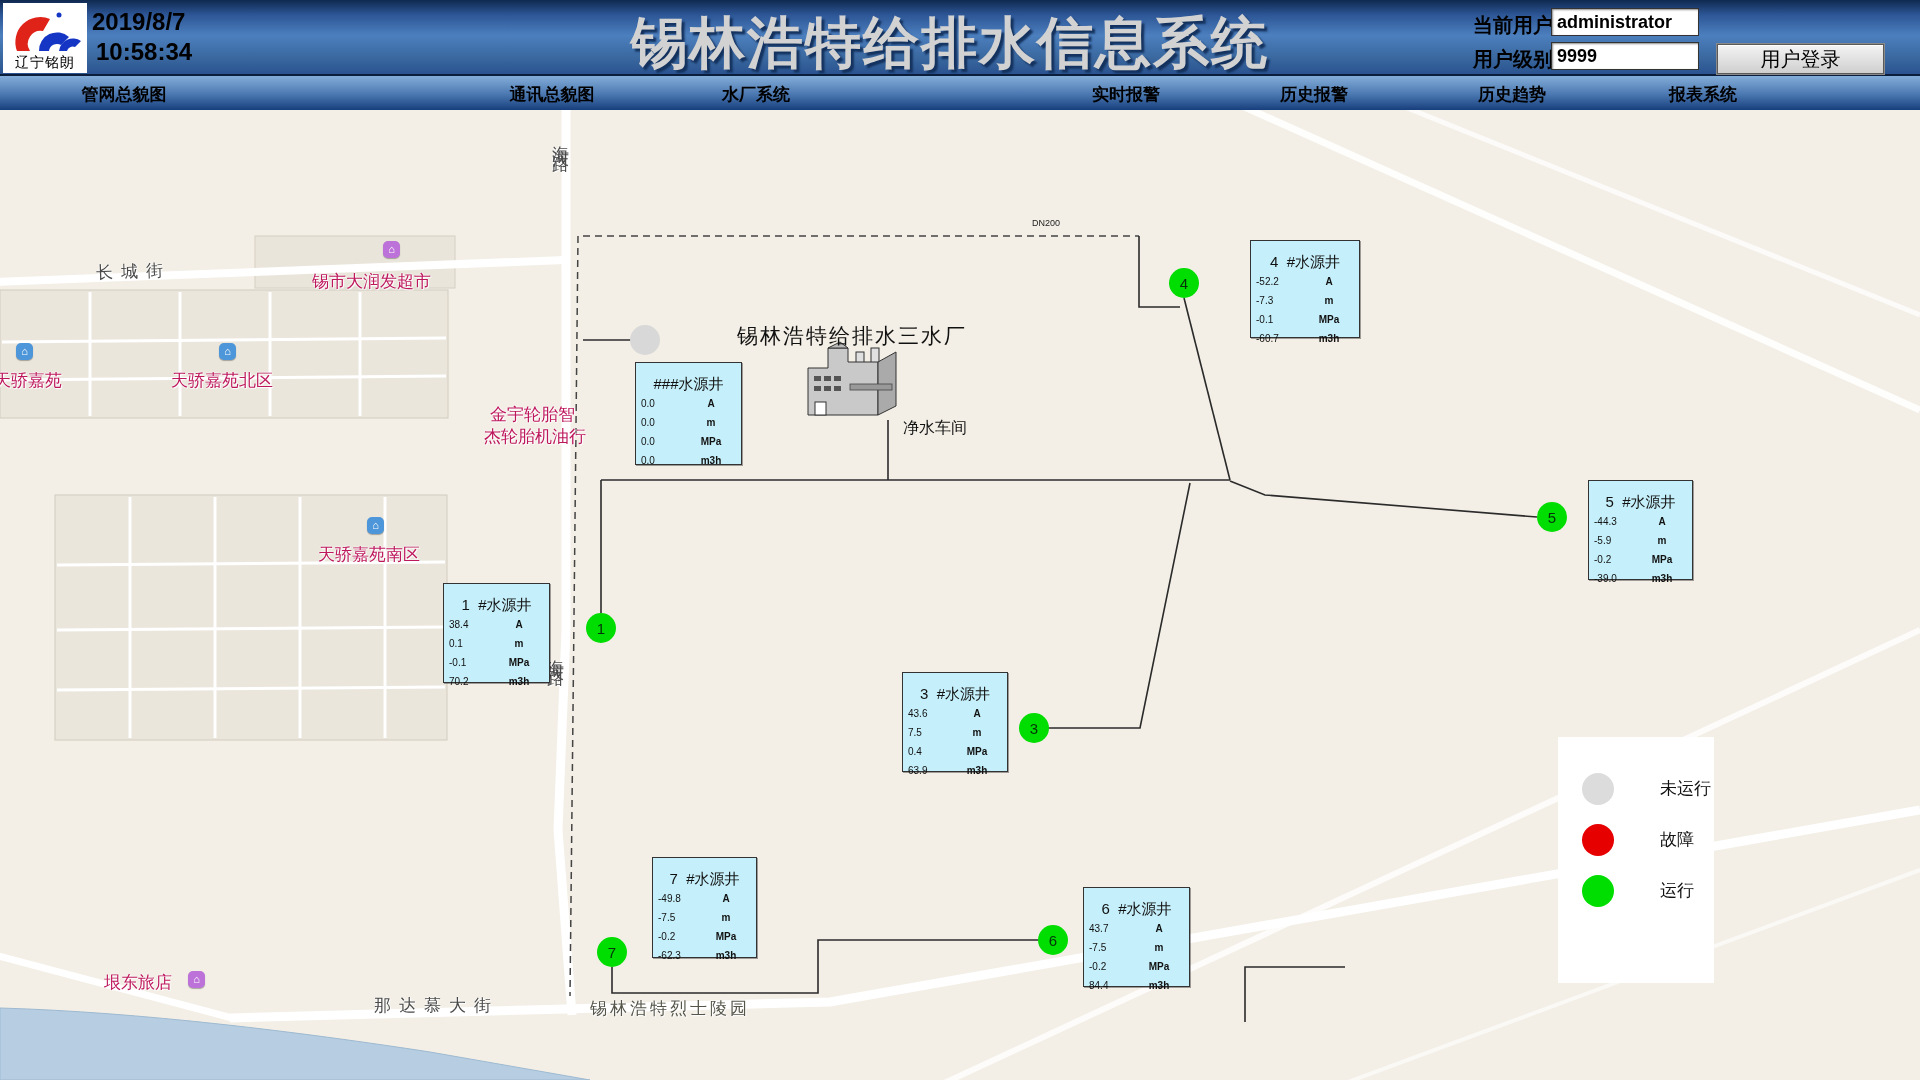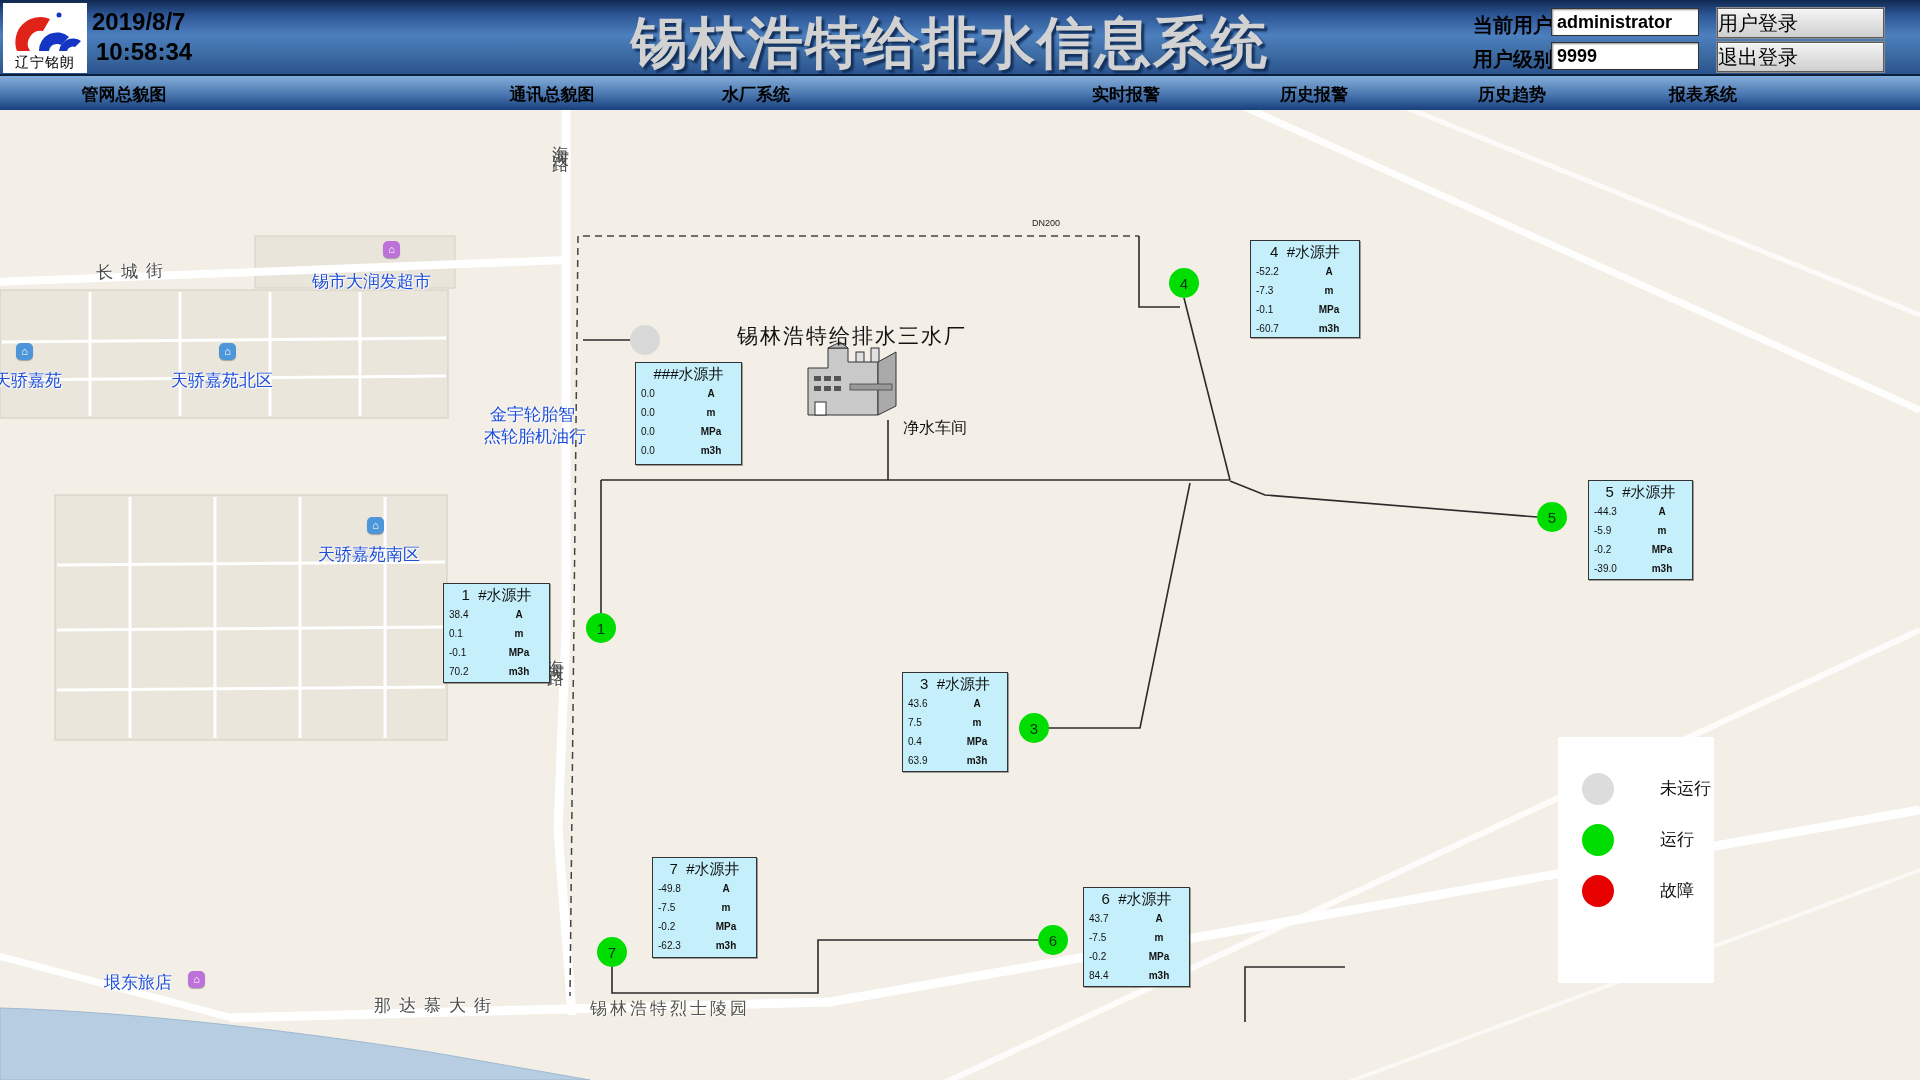--- a/index.html
+++ b/index.html
@@ -15,53 +15,53 @@
     font-size:14px;color:#000;letter-spacing:1px;}
   .hdate{position:absolute;left:92px;top:8px;font-size:24px;font-weight:bold;color:#000;}
   .htime{position:absolute;left:96px;top:38px;font-size:24px;font-weight:bold;color:#000;}
   .app-title{position:absolute;left:560px;top:6px;width:780px;text-align:center;
     font-size:56px;font-weight:bold;color:#d2d2d2;letter-spacing:2px;
     text-shadow:3px 3px 2px #14325e;}
   .hlabel{position:absolute;font-size:20px;font-weight:bold;color:#000;}
   .hinput{position:absolute;left:1551px;width:136px;height:26px;background:#fff;
     border:1px solid #333;box-shadow:inset 1px 1px 2px rgba(0,0,0,.45);
     font-weight:bold;font-size:18px;line-height:26px;padding:0 5px;color:#000;}
-  .hbtn{position:absolute;left:1717px;width:165px;height:28px;
+  .hbtn{position:absolute;left:1717px;width:165px;height:28px;text-align:center;
     background:linear-gradient(#f4f4f4,#cfcfcf);border:1px solid #5a5a5a;
     box-shadow:0 0 0 1px #8a8a8a, inset 0 1px 0 #fff;
-    font-size:20px;line-height:28px;color:#000;cursor:pointer;}
+    font-size:20px;line-height:28px;color:#000;cursor:pointer;margin-top:36px;}
 
   
   .nav{position:absolute;left:0;top:76px;width:1920px;height:34px;
     background:linear-gradient(180deg,#83add9 0%,#4a77b0 55%,#173f7d 100%);}
   .nav-item{position:absolute;top:7px;transform:translateX(-50%);
     font-size:17px;font-weight:bold;color:#000;white-space:nowrap;cursor:pointer;}
   .nav-item.active{color:#00cc00;margin-top:32px;}
 
   
   .map{position:absolute;left:0;top:110px;width:1920px;height:970px;background:#f3efe6;}
   .maplayer{position:absolute;left:0;top:0;}
-  .maplabel{position:absolute;color:#1d4ed8;font-size:17px;white-space:nowrap;
+  .maplabel{position:absolute;color:#be185d;font-size:17px;white-space:nowrap;
     text-shadow:0 0 2px #fff,0 0 2px #fff,1px 1px 1px #fff;}
   .vert{writing-mode:vertical-rl;letter-spacing:5px;color:#4a4a4a;}
   .street{letter-spacing:8px;color:#4a4a4a;}
   .cemetery{letter-spacing:3px;color:#55554a;}
   .poi{position:absolute;width:17px;height:17px;border-radius:5px;
     display:flex;align-items:center;justify-content:center;
     color:#fff;font-size:11px;line-height:1;box-shadow:0 1px 1px rgba(0,0,0,.3);}
   .poi-blue{background:#4d96d9;}
   .poi-purple{background:#bc72d8;}
   .plant-title{position:absolute;left:737px;top:212px;font-size:21px;color:#111;
     letter-spacing:2px;white-space:nowrap;}
   .plant-room{position:absolute;left:903px;top:308px;font-size:16px;color:#111;white-space:nowrap;}
   .pipe-label{position:absolute;left:1032px;top:108px;font-size:9px;color:#222;}
 
   
   .well{position:absolute;background:#c5effa;border:1px solid #333;
-    box-shadow:1px 1px 0 rgba(0,0,0,.35);box-sizing:border-box;padding-top:1px;}
+    box-shadow:1px 1px 0 rgba(0,0,0,.35);box-sizing:border-box;padding-top:11px;}
   .well-title{text-align:center;font-size:15px;color:#111;height:20px;line-height:20px;white-space:pre;}
   .well-row{display:flex;height:19px;line-height:19px;font-size:10px;color:#111;}
   .wv{padding-left:5px;flex:1;}
   .wu{width:56px;text-align:center;font-weight:bold;margin-right:2px;}
 
   .wcircle{position:absolute;width:30px;height:30px;border-radius:50%;
     display:flex;align-items:center;justify-content:center;
     font-size:15px;color:#05320a;cursor:pointer;}
   .run{background:#00dd00;}
   .idle{background:#d8d8d8;}
@@ -360,23 +360,23 @@
           <span class="wu">m3h</span>
         </div>
     </div>
 
     <div class="legend">
       <div class="legend-row">
         <div class="lsw sw-idle"></div>
         <div class="llabel">未运行</div>
       </div>
       <div class="legend-row">
+        <div class="lsw sw-fault"></div>
+        <div class="llabel">故障</div>
+      </div>
+      <div class="legend-row">
         <div class="lsw sw-run"></div>
         <div class="llabel">运行</div>
       </div>
-      <div class="legend-row">
-        <div class="lsw sw-fault"></div>
-        <div class="llabel">故障</div>
-      </div>
     </div>
 
   </div>
 </div>
 
 </body></html>

